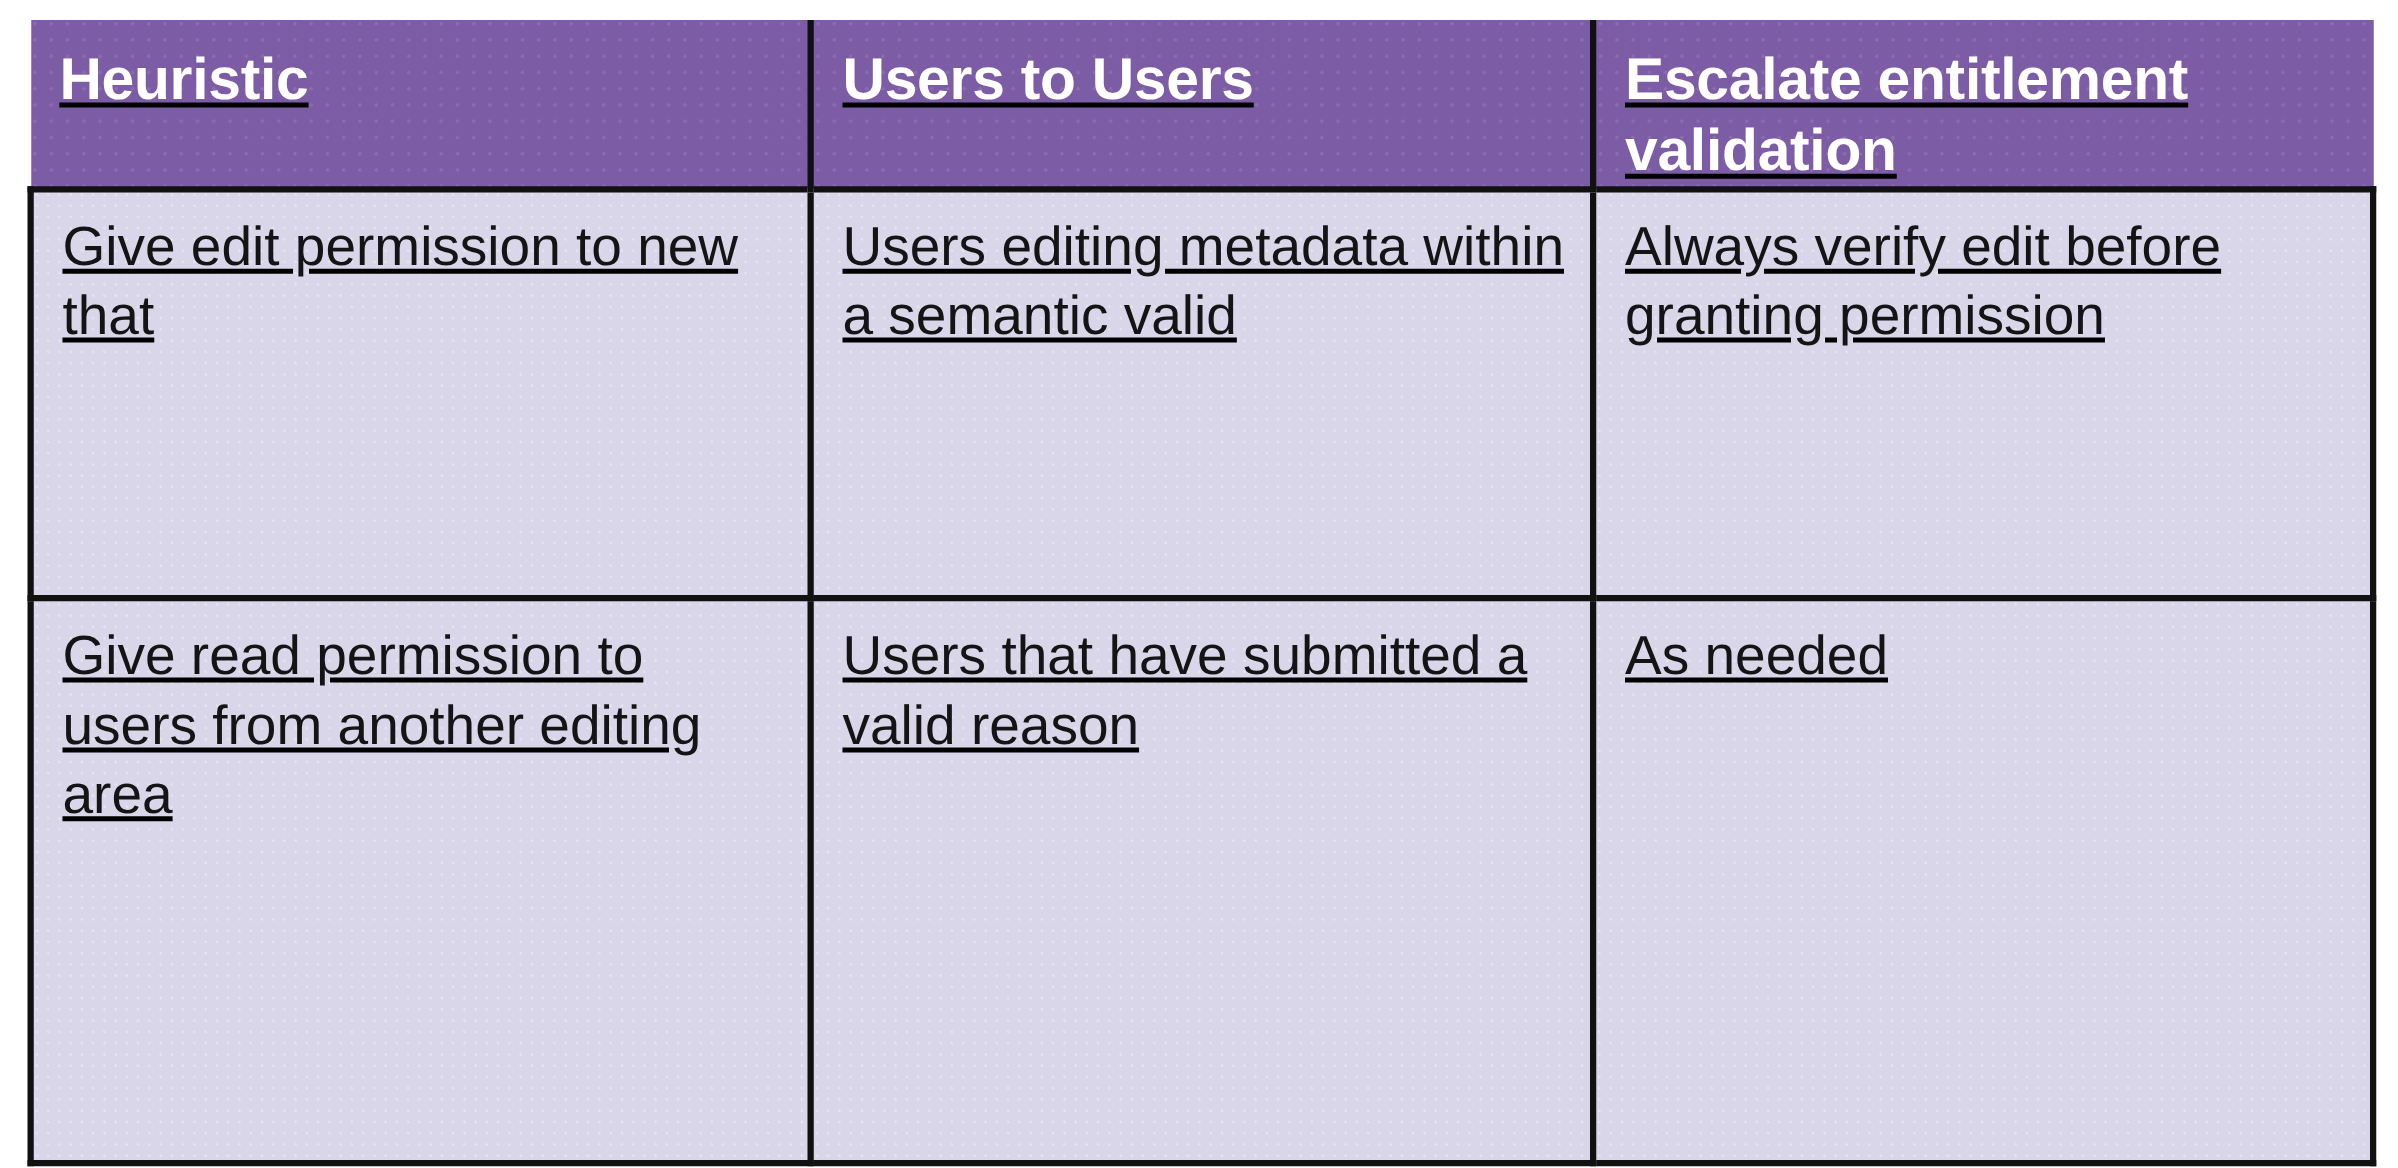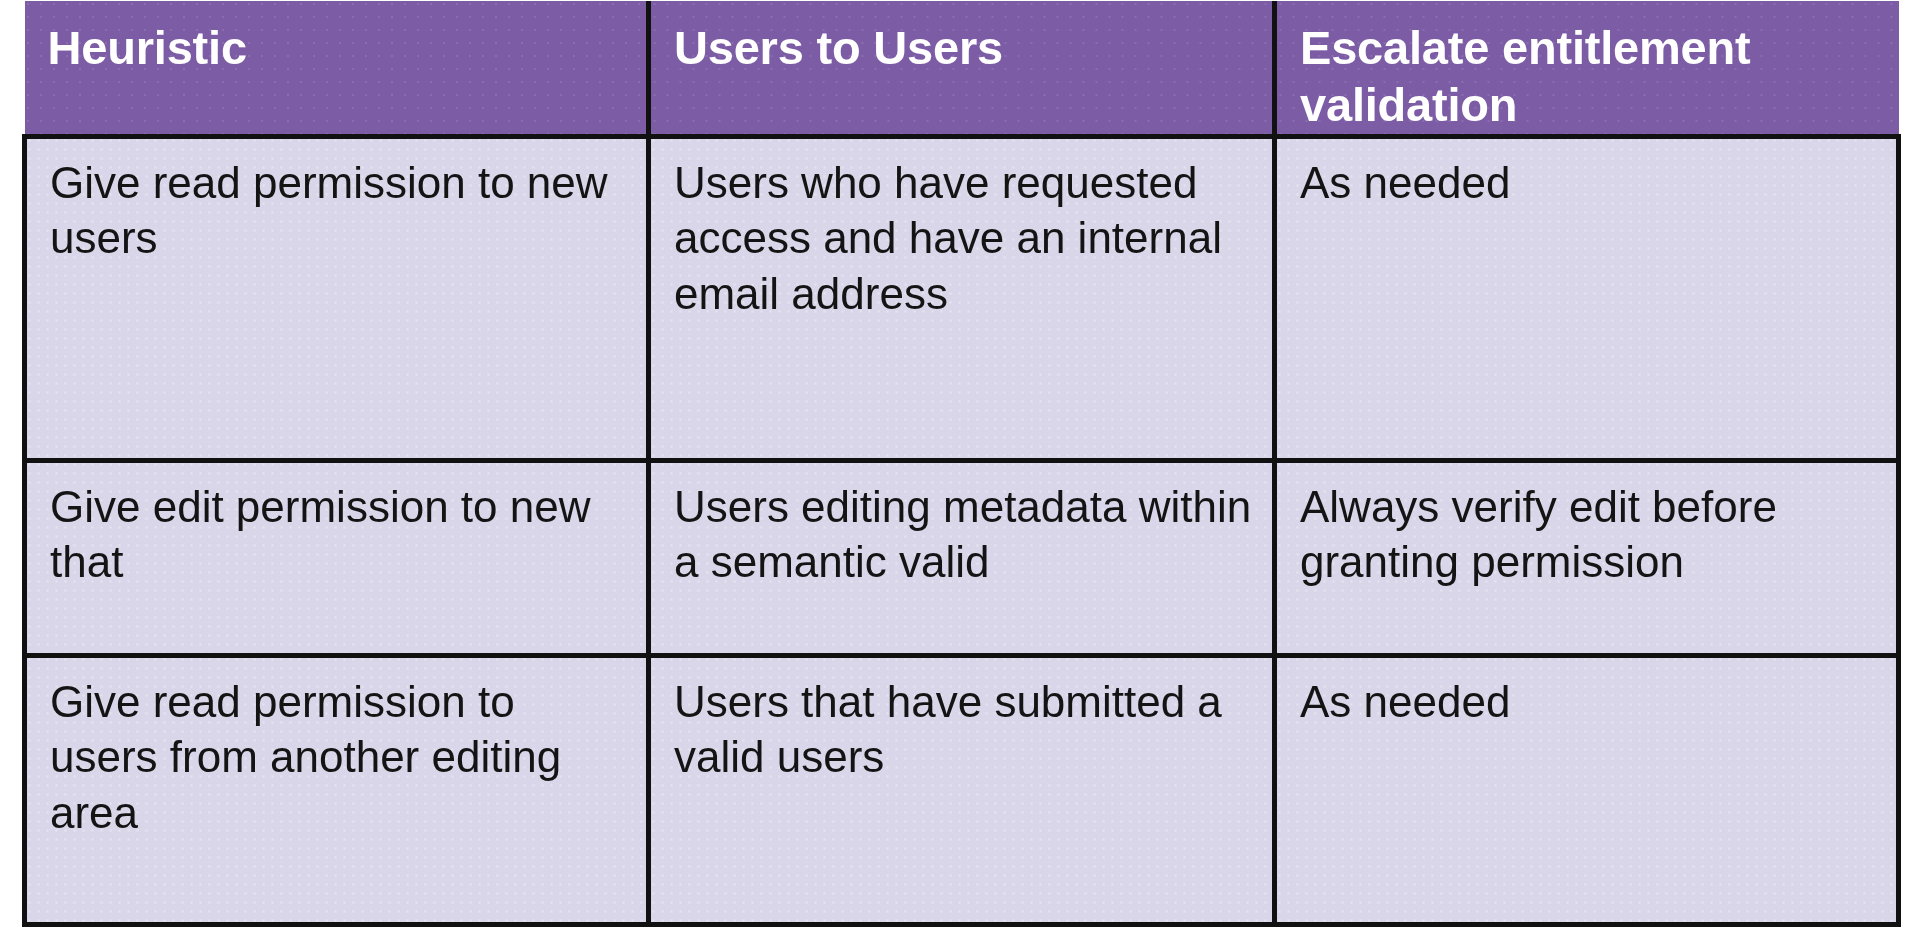--- a/index.html
+++ b/index.html
@@ -10,23 +10,24 @@
   body {
     width: 1918px;
     height: 934px;
     overflow: hidden;
     font-family: "Liberation Sans", sans-serif;
   }
 
   #table-wrap {
     position: absolute;
     left: 22px;
-    top: 1px;
+    top: 16px;
     width: 1874px;
     height: 917px;
+    text-decoration: underline;
   }
 
   table.heuristics-table {
     border-collapse: collapse;
     table-layout: fixed;
     width: 1874px;
     height: 917px;
   }
 
   
@@ -105,48 +106,37 @@
         </th>
         <th>
           <span class="cell-text">Users to Users</span>
         </th>
         <th>
           <span class="cell-text">Escalate entitlement validation</span>
         </th>
       </tr>
     </thead>
     <tbody>
-      <tr class="row-0">
-        <td>
-          <span class="cell-text">Give read permission to new users</span>
-        </td>
-        <td>
-          <span class="cell-text">Users who have requested access and have an internal email address</span>
-        </td>
-        <td>
-          <span class="cell-text">As needed</span>
-        </td>
-      </tr>
       <tr class="row-1">
         <td>
           <span class="cell-text">Give edit permission to new that</span>
         </td>
         <td>
           <span class="cell-text">Users editing metadata within a semantic valid</span>
         </td>
         <td>
           <span class="cell-text">Always verify edit before granting permission</span>
         </td>
       </tr>
       <tr class="row-2">
         <td>
           <span class="cell-text">Give read permission to users from another editing area</span>
         </td>
         <td>
-          <span class="cell-text">Users that have submitted a valid users</span>
+          <span class="cell-text">Users that have submitted a valid reason</span>
         </td>
         <td>
           <span class="cell-text">As needed</span>
         </td>
       </tr>
     </tbody>
   </table>
 </div>
 
 </body></html>

